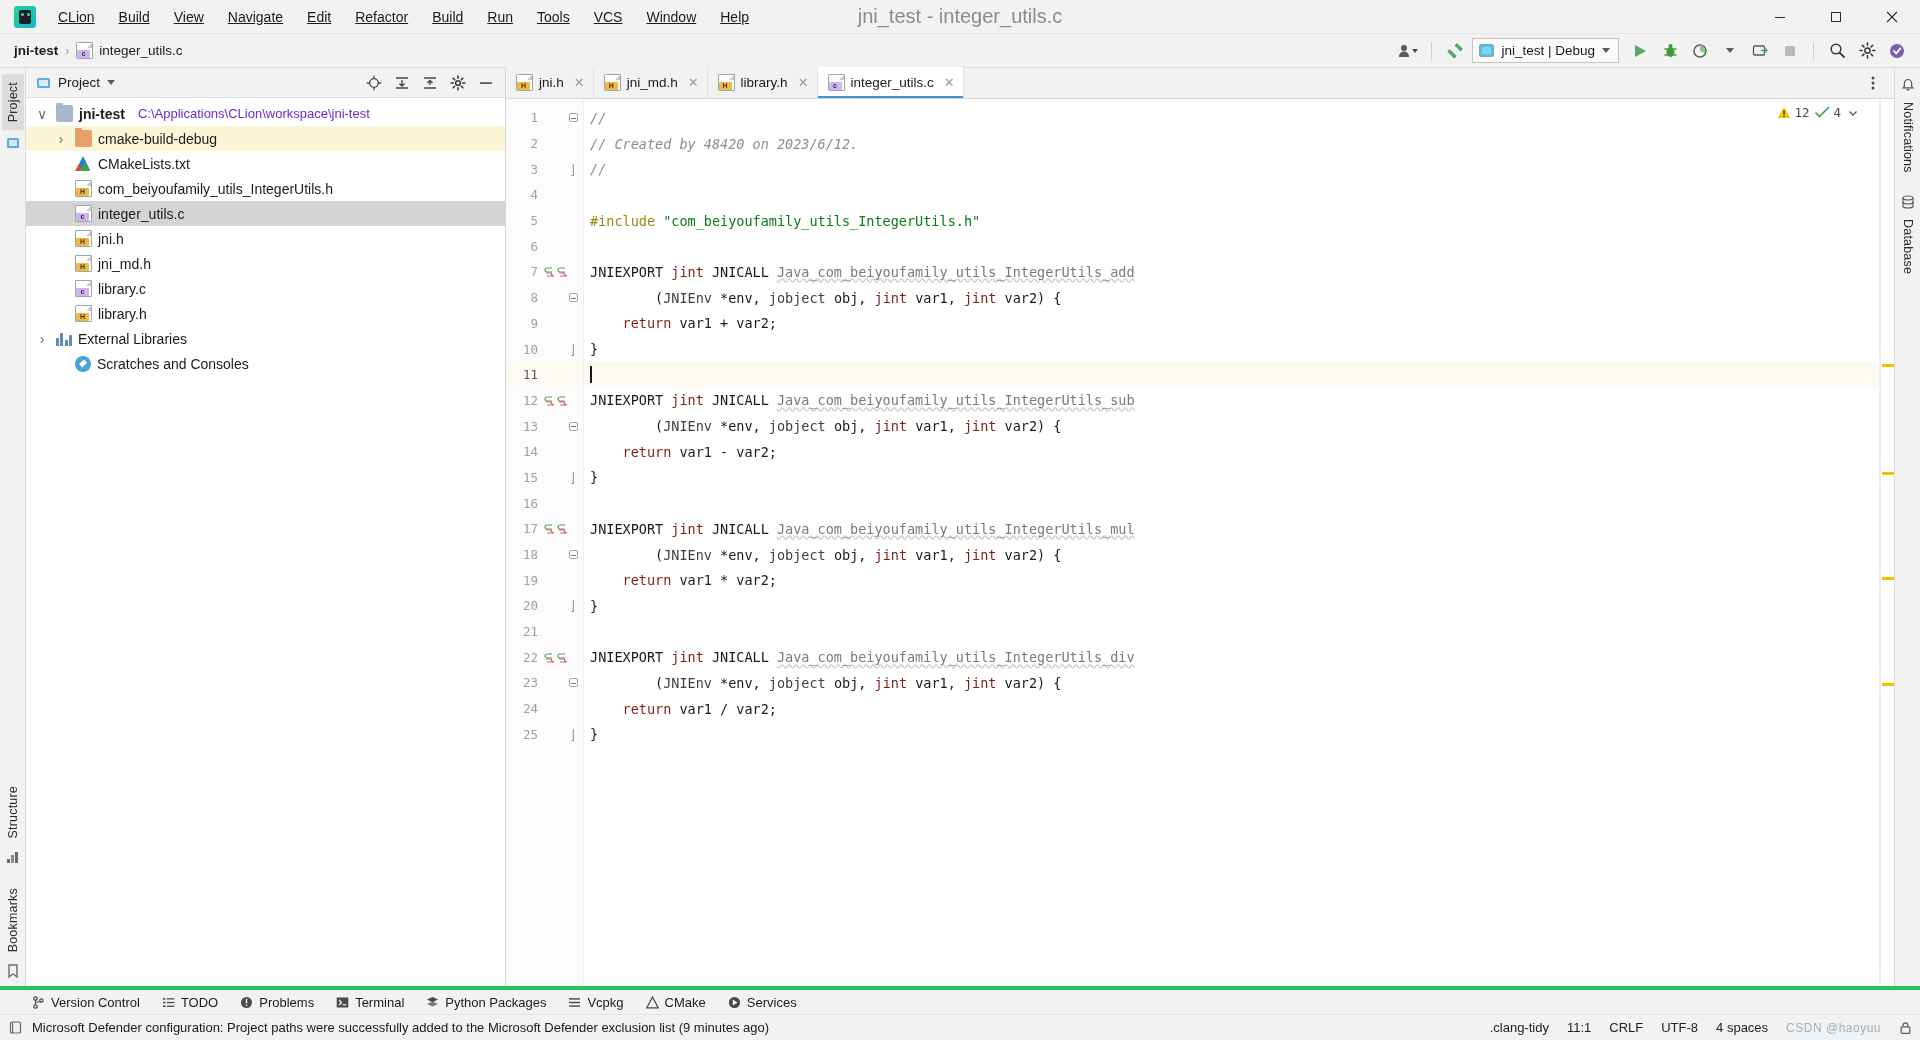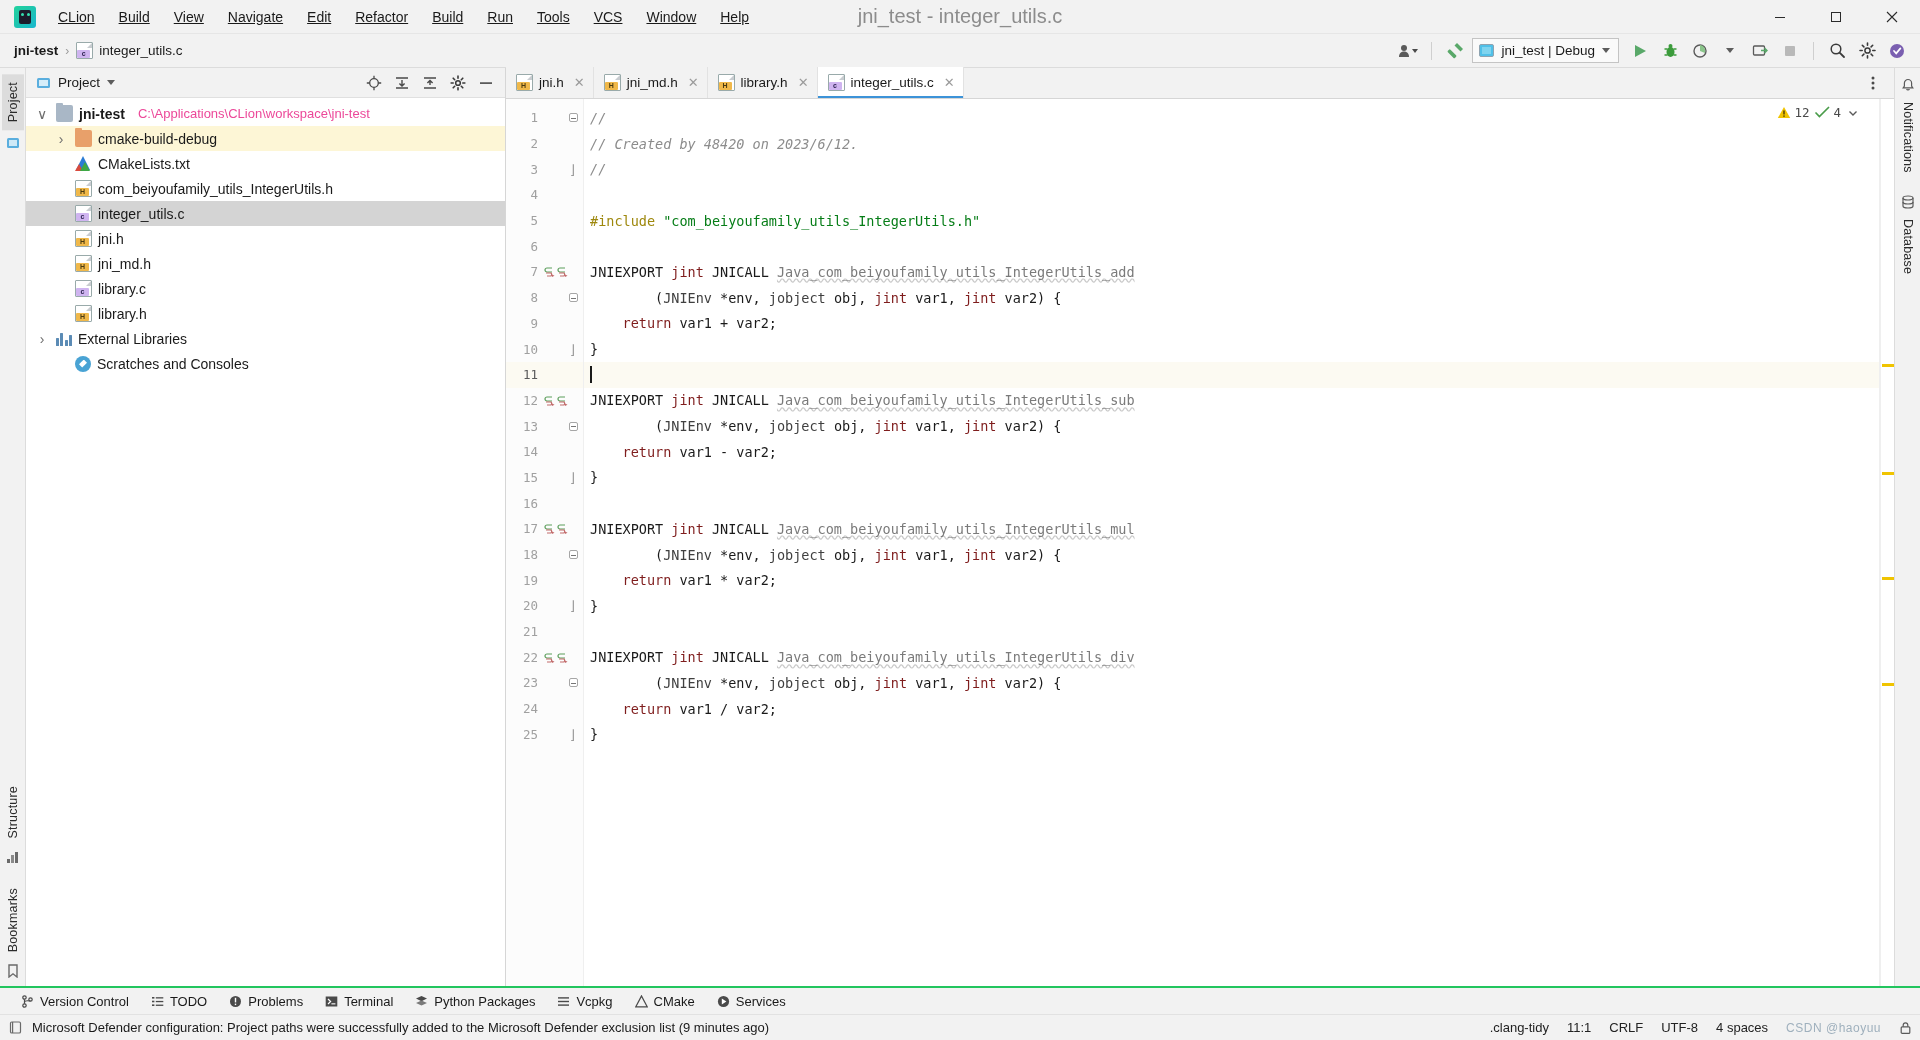--- a/index.html
+++ b/index.html
@@ -110,21 +110,21 @@
   .tree { flex: 1 1 auto; overflow: hidden; padding-top: 3px; font-size: 14px; }
   .tree-row {
     height: 25px; display: flex; align-items: center; gap: 6px; padding-left: 8px;
     white-space: nowrap; cursor: default;
   }
   .tree-row.sel { background: #d4d4d4; }
   .tree-row.hl { background: #fdf6d6; }
   .tw { width: 16px; display: inline-flex; justify-content: center; align-items: center; flex: 0 0 16px; color: #6e6e6e; }
   .tree-label { font-size: 14px; }
   .tree-label.b { font-weight: bold; }
-  .tree-path { color: #ec4899; font-size: 13px; margin-left: 7px; }
+  .tree-path { color: #6d28d9; font-size: 13px; margin-left: 7px; }
 
   .ficon { width: 17px; height: 17px; flex: 0 0 17px; position: relative; display:inline-block; }
   .ficon.folder { background: #a9b7c6; border-radius: 2px; }
   .ficon.folder.orange { background: #e8a06a; }
   .ficon.folder:before {
     content:""; position:absolute; left:0; top:-2px; width:7px; height:4px; border-radius:1px 1px 0 0;
     background: inherit;
   }
   .ficon.doc { background: #fff; border: 1px solid #9aa; border-radius: 1px; }
   .ficon.doc:before {
@@ -223,22 +223,22 @@
   .marker { position: absolute; right: 0px; width: 12px; height: 2.5px; background: #f0c400; }
 
   .inspect-widget {
     position: absolute; top: 6px; right: 20px; display: flex; align-items: center; gap: 6px;
     font-size: 12.5px; color: #4a4a4a; z-index: 5;
   }
   .iw-chip { display: flex; align-items: center; gap: 3px; }
 
   
   .bottom-tabs {
-    height: 28px; flex: 0 0 28px; background: #f2f2f2; border-top: 2px solid #22c55e;
-    display: flex; align-items: center; padding-left: 10px; gap: 0px;
+    height: 28px; flex: 0 0 28px; background: #f2f2f2; border-top: 4px solid #22c55e;
+    display: flex; align-items: center; padding-left: 21px; gap: 0px;
   }
   .btab { display: flex; align-items: center; gap: 6px; font-size: 13px; padding: 3px 11px; border-radius: 3px; }
   .statusbar {
     height: 26px; flex: 0 0 26px; background: #f2f2f2; border-top: 1px solid #e2e2e2;
     display: flex; align-items: center; padding: 0 8px; font-size: 13px; gap: 10px;
   }
   .sb-left { display: flex; align-items: center; gap: 9px; min-width: 0; }
   .sb-right { margin-left: auto; display: flex; align-items: center; gap: 18px; color: #222; }
   .sb-msg { color: #1a1a1a; white-space: nowrap; overflow: hidden; text-overflow: ellipsis; }
   .wm { color: #9fb0bd; font-size: 12px; letter-spacing: .5px; }

